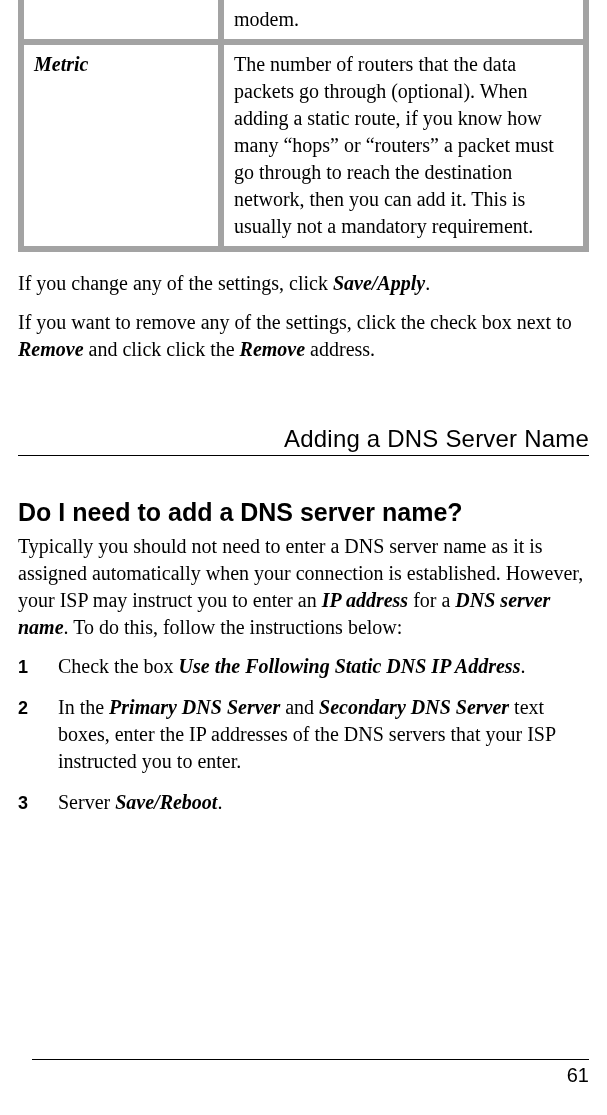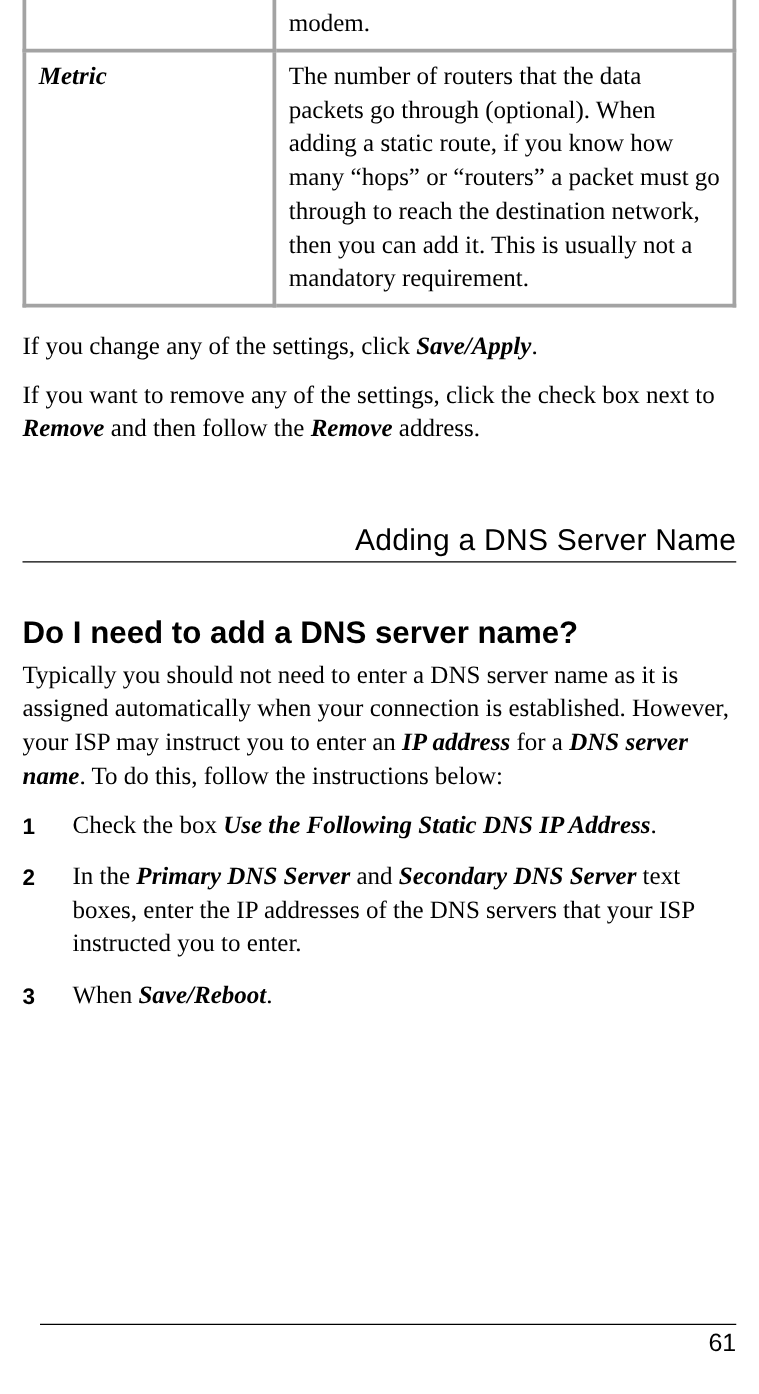--- a/index.html
+++ b/index.html
@@ -11,21 +11,21 @@
       color: #000;
       position: relative;
       padding: 0 18px 0 18px;
     }
     .definition-table {
       width: 100%;
       border-collapse: collapse;
       margin-bottom: 18px;
     }
     .definition-table td {
-      border: 3px solid #a3a3a3;
+      border: 6px solid #a3a3a3;
       padding: 6px 10px;
       vertical-align: top;
       font-size: 20px;
       line-height: 1.35;
     }
     .definition-table td.term {
       width: 200px;
       font-weight: bold;
       font-style: italic;
       font-family: Garamond, "Times New Roman", serif;
@@ -105,21 +105,21 @@
     <td class="desc">The number of routers that the data packets go through (optional). When adding a static route, if you know how many “hops” or “routers” a packet must go through to reach the destination network, then you can add it. This is usually not a mandatory requirement.</td>
   </tr>
 </tbody>
   </table>
 
 <p class="body-paragraph">
   <span>If you change any of the settings, click </span><span class="bi">Save/Apply</span><span>.</span>
 </p>
 
 <p class="body-paragraph">
-  <span>If you want to remove any of the settings, click the check box next to </span><span class="bi">Remove</span><span> and then follow the </span><span class="bi">Remove</span><span> address.</span>
+  <span>If you want to remove any of the settings, click the check box next to </span><span class="bi">Remove</span><span> and click click the </span><span class="bi">Remove</span><span> address.</span>
 </p>
 
 <h1 class="section-title">Adding a DNS Server Name</h1>
 
 <h2 class="sub-heading">Do I need to add a DNS server name?</h2>
 
 <p class="body-paragraph">
   <span>Typically you should not need to enter a DNS server name as it is assigned automatically when your connection is established. However, your ISP may instruct you to enter an </span><span class="bi">IP address</span><span> for a </span><span class="bi">DNS server name</span><span>.  To do this, follow the instructions below:</span>
 </p>
 
@@ -127,19 +127,19 @@
   <li>
     <span class="step-num">1</span>
     <span>Check  the box </span><span class="bi">Use the Following Static DNS IP Address</span><span>.</span>
   </li>
   <li>
     <span class="step-num">2</span>
     <span>In the </span><span class="bi">Primary DNS Server</span><span> and </span><span class="bi">Secondary DNS Server</span><span> text boxes, enter the IP addresses of the DNS servers that your ISP instructed you to enter.</span>
   </li>
   <li>
     <span class="step-num">3</span>
-    <span>When </span><span class="bi">Save/Reboot</span><span>.</span>
+    <span>Server </span><span class="bi">Save/Reboot</span><span>.</span>
   </li>
 </ol>
 
 <div class="page-footer">
   <div class="page-number">61</div>
 </div>
 
 </body></html>

